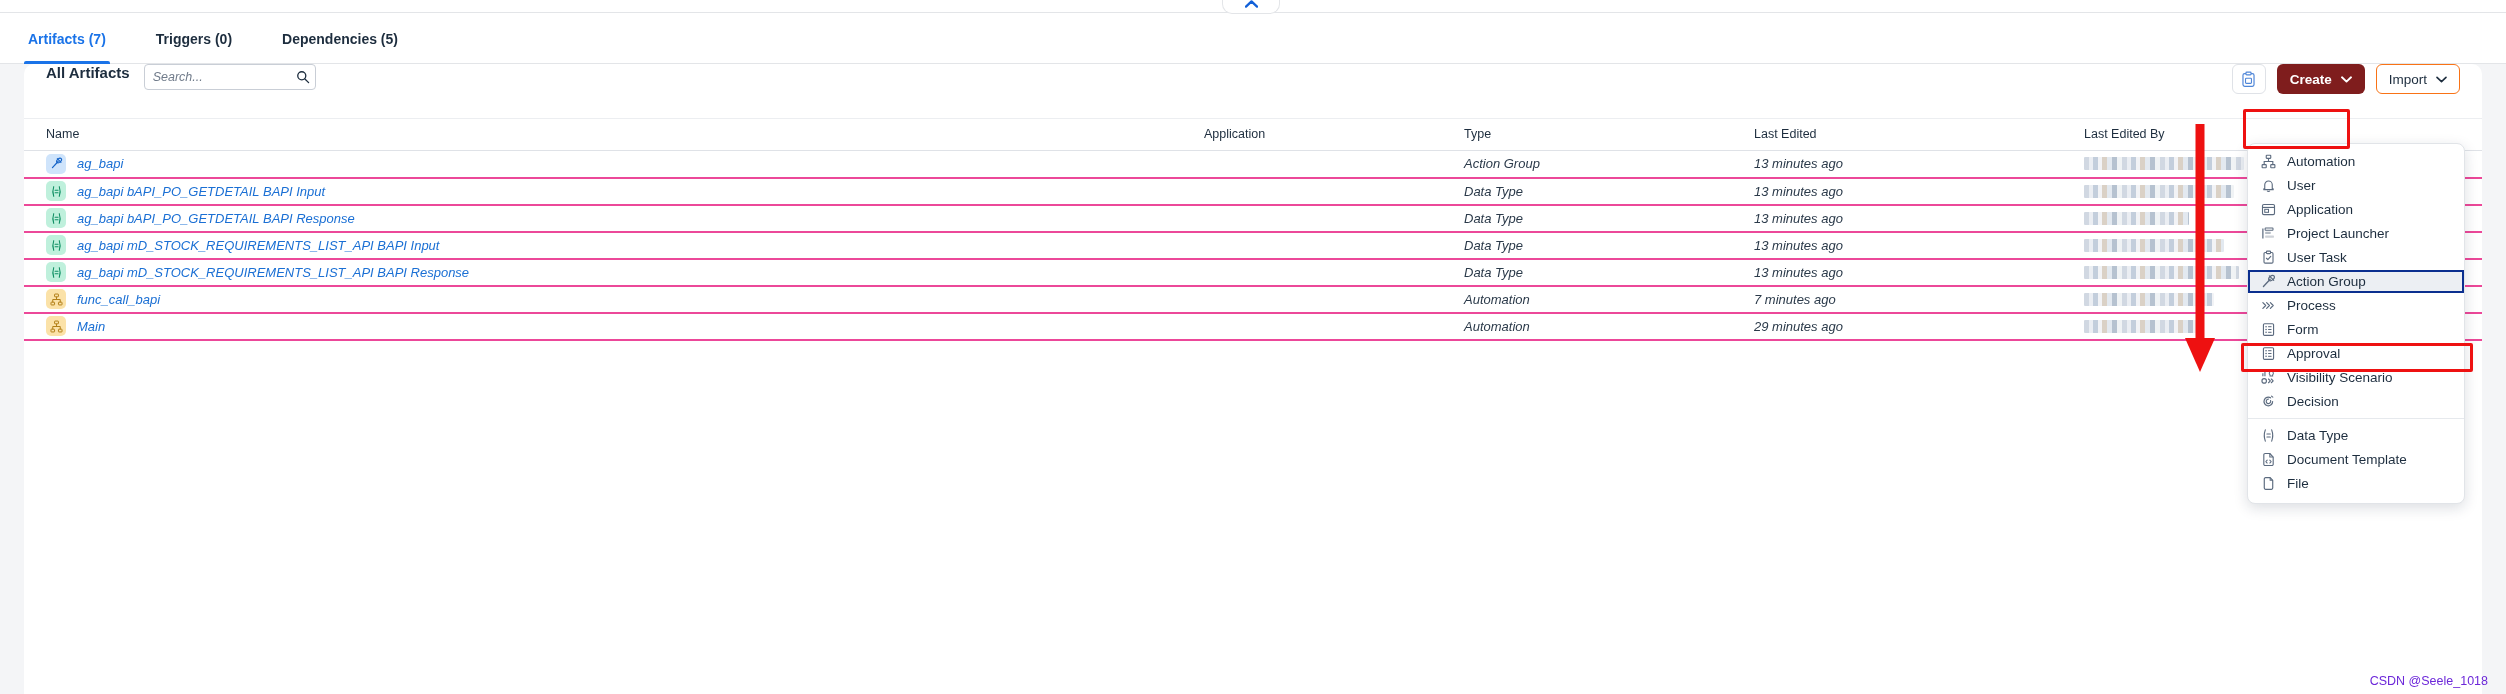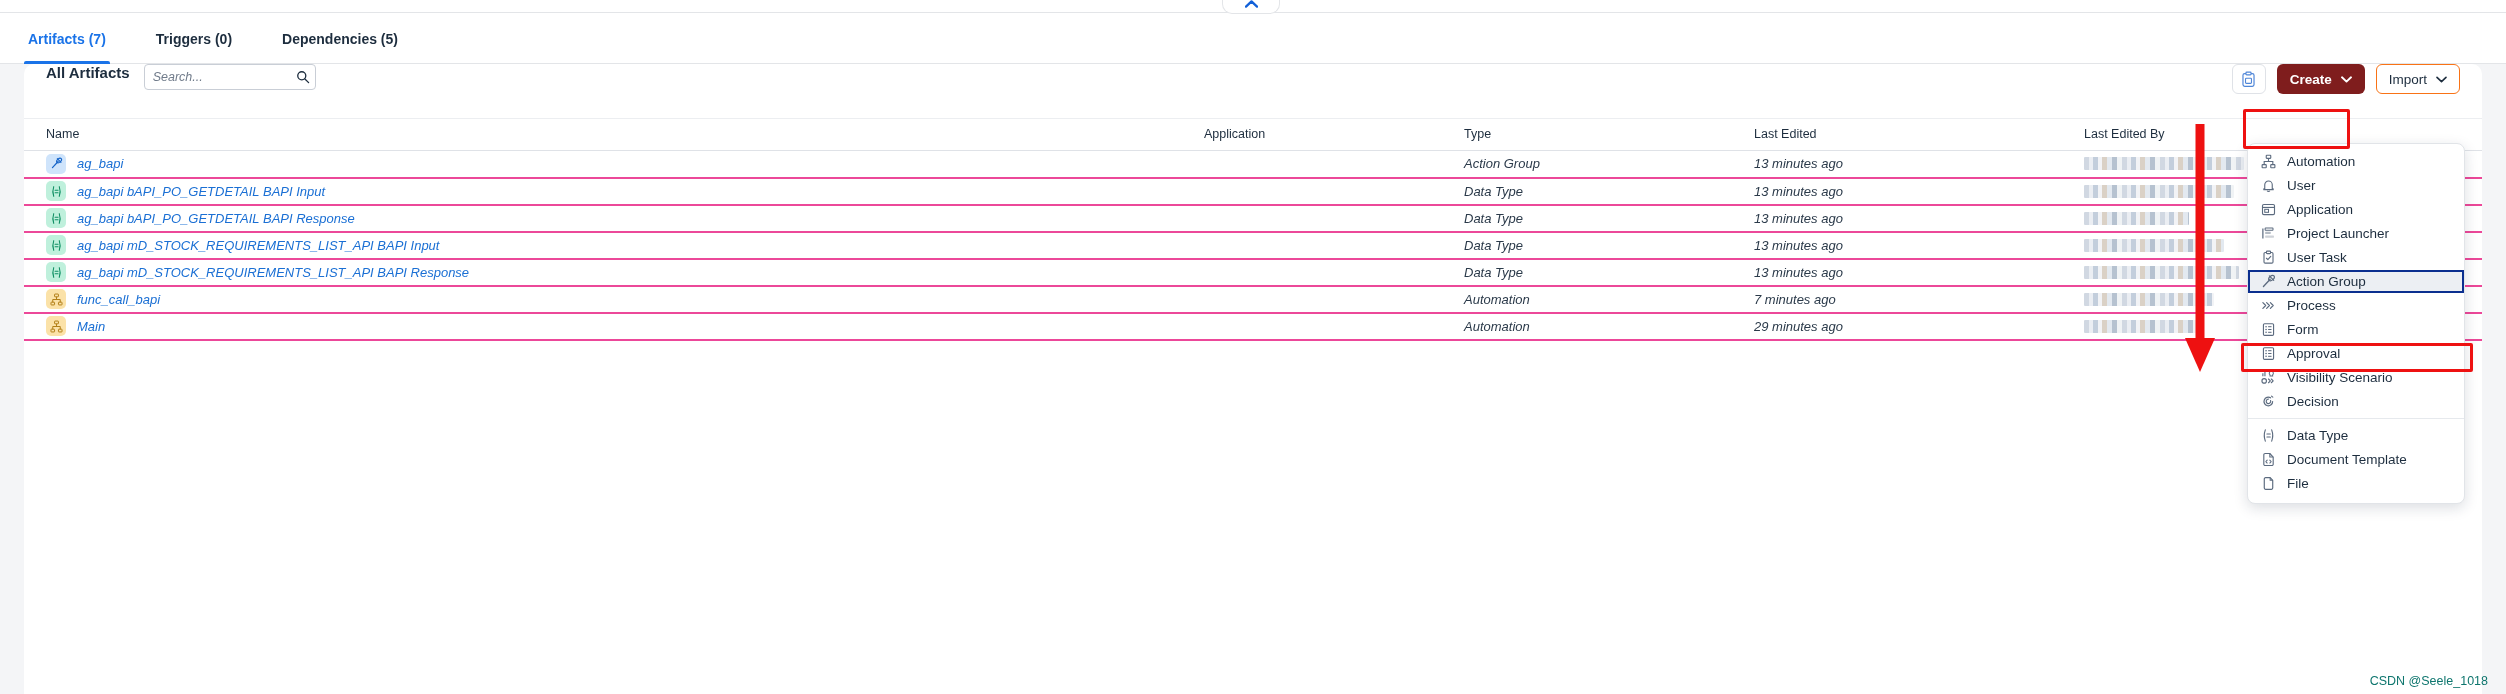--- a/index.html
+++ b/index.html
@@ -328,21 +328,21 @@
     height: 250px;
     z-index: 29;
     pointer-events: none;
   }
 
   .watermark {
     position: absolute;
     right: 18px;
     bottom: 6px;
     font-size: 12.5px;
-    color: #0f766e;
+    color: #6d28d9;
     z-index: 40;
     white-space: nowrap;
   }
 </style>
 </head>
 <body>
 
 <div class="page">
 
   <div class="collapse-strip">

